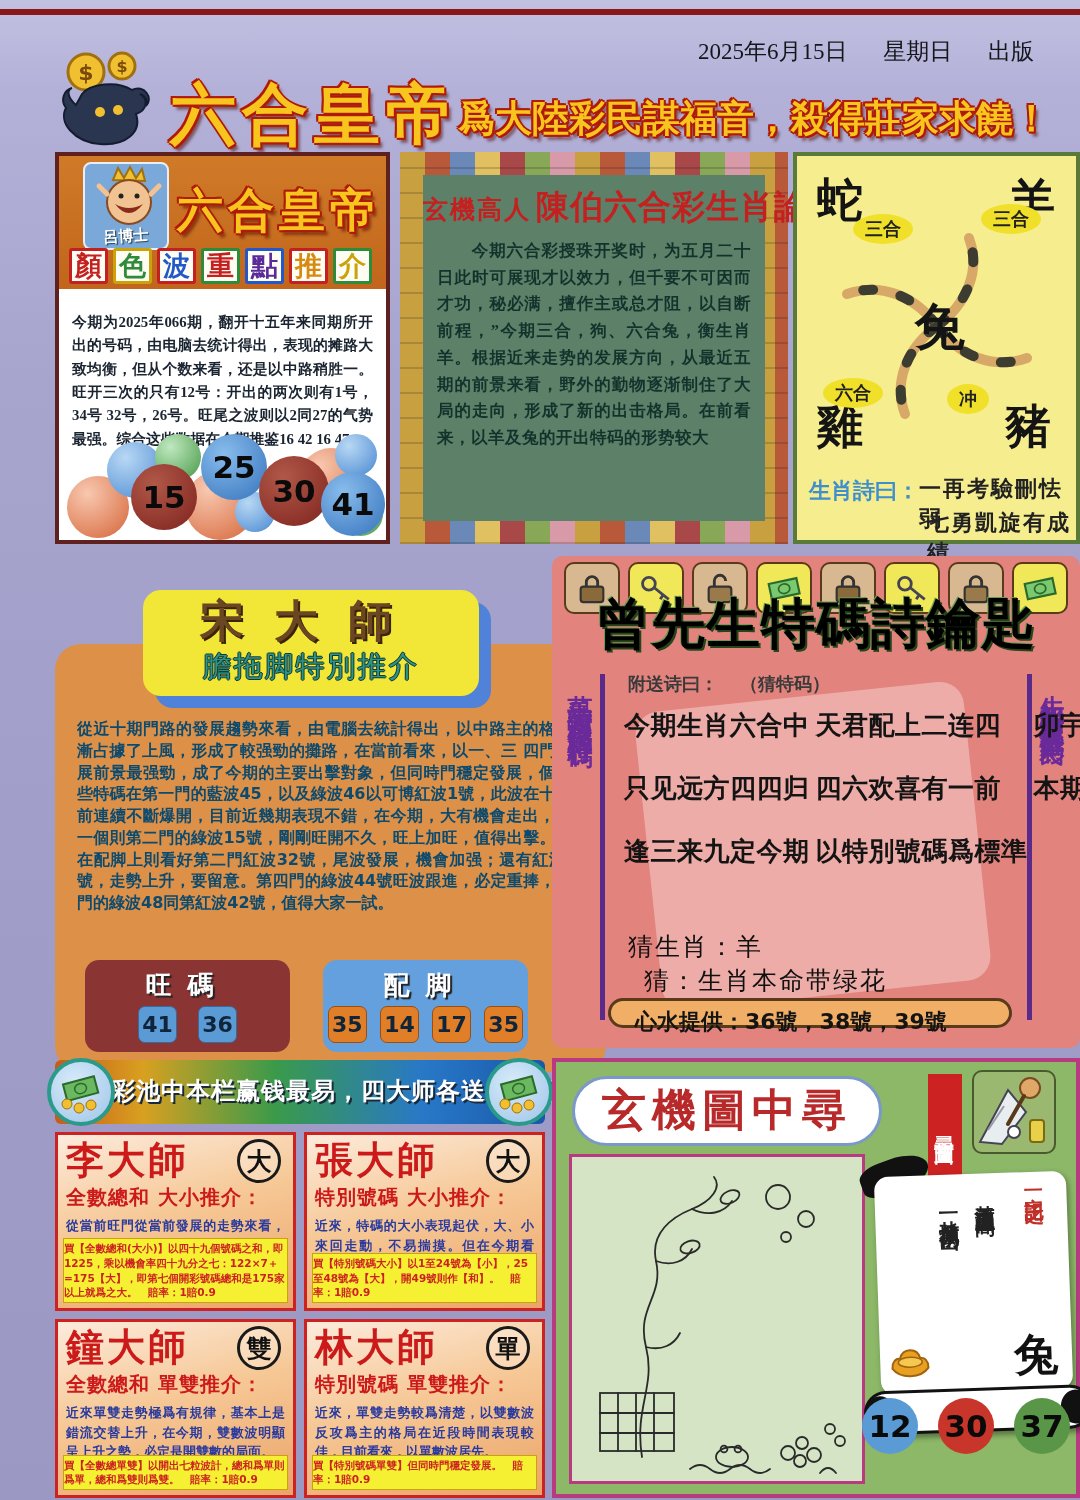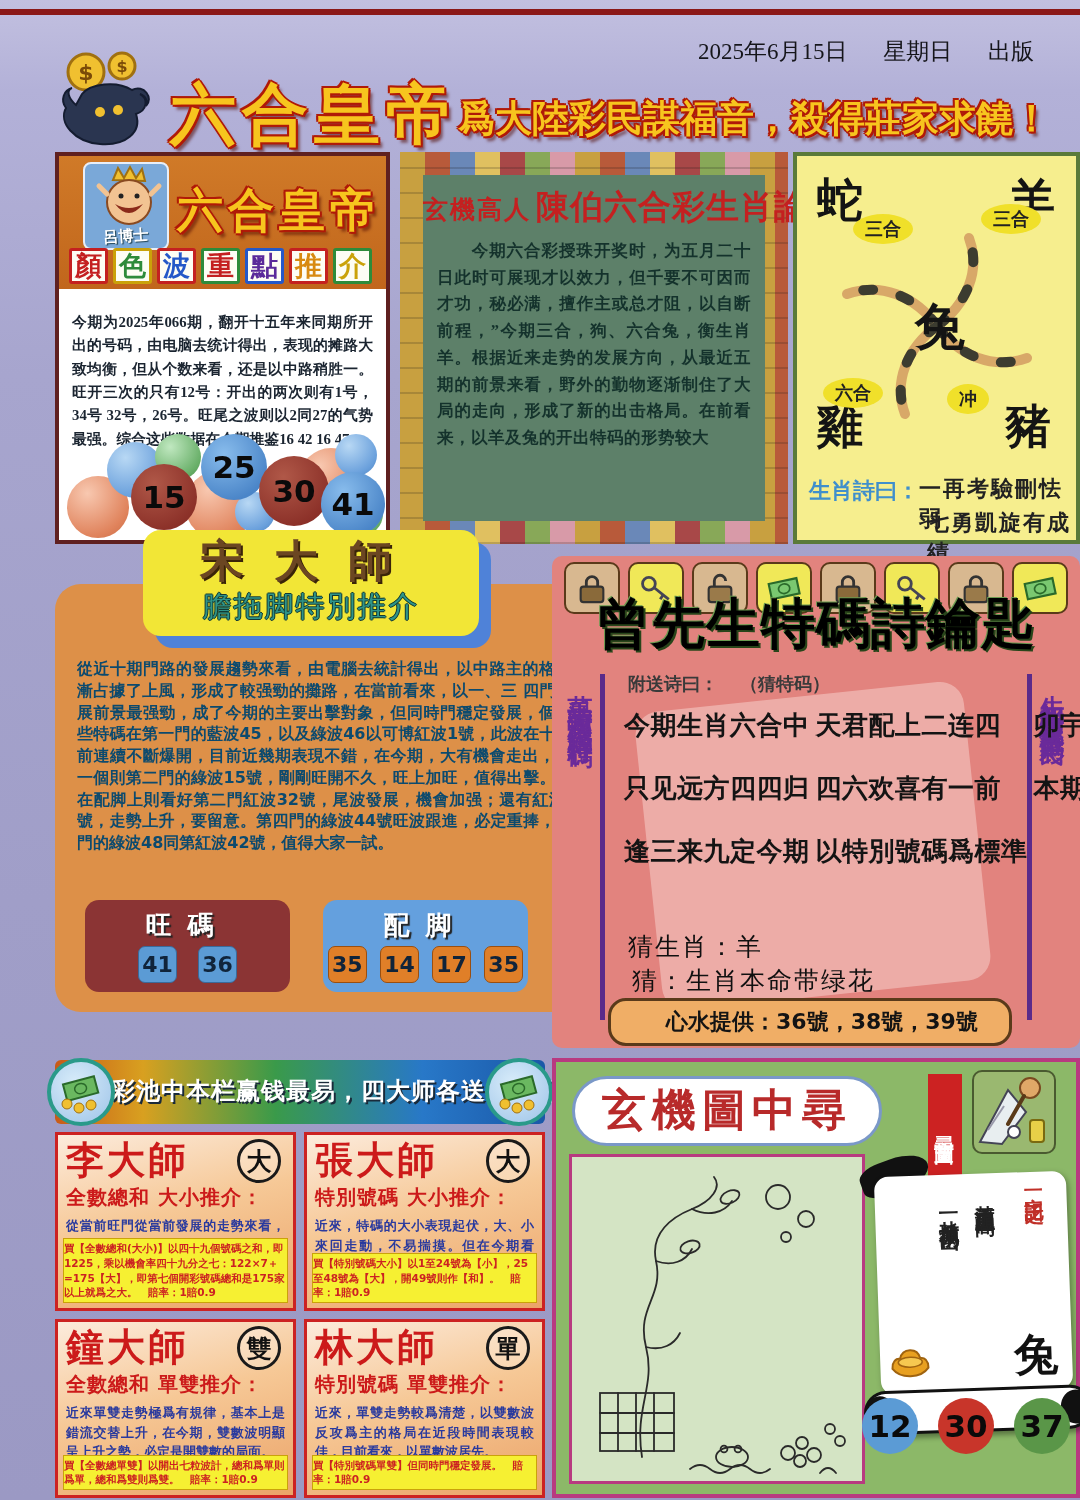--- a/index.html
+++ b/index.html
@@ -48,21 +48,21 @@
   #box-zodiac{position:absolute;left:793px;top:152px;width:287px;height:392px;background:#f6ee8e;border:4px solid #5a7a3a;box-sizing:border-box;}
   .zc{position:absolute;font-family:"Liberation Serif",serif;font-size:46px;font-weight:bold;color:#141414;}
   .z-oval{position:absolute;background:#f0e02a;border-radius:50%;padding:3px 12px;font-size:18px;font-weight:bold;color:#222;}
   #z-center{position:absolute;left:118px;top:138px;font-size:50px;font-weight:bold;font-family:"Liberation Serif",serif;color:#141414;}
   #z-pin{position:absolute;left:10px;top:42px;}
   #z-poem-label{position:absolute;left:12px;top:320px;font-size:22px;font-weight:bold;color:#3f8fcc;}
   .z-line{position:absolute;font-family:"Liberation Serif",serif;font-size:22px;font-weight:bold;color:#222;letter-spacing:2px;}
   #z-line1{left:122px;top:318px;}
   #z-line2{left:130px;top:352px;}
   
-  #box-song{position:absolute;left:55px;top:584px;width:551px;height:428px;background:#dd9048;border-radius:26px;}
+  #box-song{position:absolute;left:55px;top:644px;width:551px;height:428px;background:#dd9048;border-radius:26px;}
   #sm-head{position:absolute;left:88px;top:-54px;width:336px;height:106px;background:#f2e636;border-radius:18px;box-shadow:12px 12px 0 #4f82d8;text-align:center;}
   #sm-name{font-size:44px;font-weight:bold;color:#6b4622;letter-spacing:30px;margin-top:2px;text-shadow:2px 2px 0 #3a2408;}
   #sm-sub{font-size:29px;font-weight:normal;color:#2f9488;letter-spacing:2px;margin-top:-4px;
     text-shadow:-1px 0 #123a34,1px 0 #123a34,0 -1px #123a34,0 1px #123a34;}
   #sm-body{position:absolute;left:22px;right:18px;top:58px;height:252px;font-size:16px;font-weight:700;color:#0c4a6e;line-height:1.36;text-align:justify;overflow:hidden;}
   .sm-pill{position:absolute;top:316px;height:92px;border-radius:14px;text-align:center;box-sizing:border-box;}
   #sm-hot{left:30px;width:205px;background:#8b3434;}
   #sm-pair{left:268px;width:205px;background:#64a0de;}
   .pill-label{color:#fff;font-size:26px;font-weight:bold;letter-spacing:16px;margin-top:8px;text-shadow:2px 2px 1px #222;}
   .numtile{display:inline-flex;width:37px;height:35px;border-radius:7px;align-items:center;justify-content:center;font-size:22px;font-weight:bold;color:#10243a;margin:3px 8px 0 8px;}
@@ -78,23 +78,23 @@
   .zg-vert{position:absolute;top:118px;height:346px;width:40px;display:flex;align-items:flex-start;justify-content:center;}
   #zg-vl{left:8px;border-right:5px solid #5a2a8a;}
   #zg-vr{right:8px;border-left:5px solid #5a2a8a;}
   .zg-vert span{writing-mode:vertical-rl;text-orientation:upright;font-size:25px;font-weight:bold;color:#6a2a9a;letter-spacing:5px;}
   #zg-mark{position:absolute;left:96px;top:140px;width:330px;height:300px;background:rgba(255,236,230,.4);border-radius:24px;transform:rotate(-6deg);}
   #zg-intro{position:absolute;left:76px;top:116px;font-size:18px;font-weight:bold;color:#3a3a3a;z-index:2;}
   #zg-intro span{margin-right:22px;}
   #zg-poem{position:absolute;left:72px;top:152px;width:392px;z-index:2;display:grid;grid-template-columns:1fr 1fr 1fr;row-gap:28px;column-gap:6px;}
   .zg-cell{font-size:26px;font-weight:800;color:#141414;letter-spacing:.5px;white-space:nowrap;}
   #zg-g1{position:absolute;left:76px;top:374px;font-size:25px;color:#101010;z-index:2;letter-spacing:2px;}
-  #zg-g2{position:absolute;left:80px;top:408px;font-size:25px;color:#101010;z-index:2;letter-spacing:2px;}
-  #zg-tips{position:absolute;left:56px;top:442px;width:404px;height:48px;background:#f0ae66;border:3px solid #5a3a1a;border-radius:18px;z-index:2;
-    text-align:center;line-height:42px;font-size:22px;font-weight:bold;color:#141414;box-sizing:border-box;padding-left:24px;}
+  #zg-g2{position:absolute;left:92px;top:408px;font-size:25px;color:#101010;z-index:2;letter-spacing:2px;}
+  #zg-tips{position:absolute;left:56px;top:442px;width:404px;height:30px;background:#f0ae66;border:3px solid #5a3a1a;border-radius:18px;z-index:2;
+    line-height:42px;font-size:22px;font-weight:bold;color:#141414;box-sizing:border-box;padding-left:24px;}
   
   #fm-banner{position:absolute;left:55px;top:1060px;width:490px;height:64px;border-radius:6px;
     background:linear-gradient(90deg,#c85a18,#d8a020 18%,#3a9a4a 45%,#2878c8 75%,#1a58a8);}
   #fm-banner .txt{display:block;text-align:center;line-height:62px;font-size:24px;font-weight:800;color:#fff;letter-spacing:1px;
     text-shadow:2px 2px 0 #1a2a3a;padding:0 56px;white-space:nowrap;}
   .fm-badge{position:absolute;top:-2px;width:68px;height:68px;border-radius:50%;background:radial-gradient(circle at 40% 35%,#d8ecfa,#9ec4e8);border:4px solid #2a9a8a;box-sizing:border-box;}
   #fm-badge-l{left:-8px;} #fm-badge-r{right:-8px;}
   #fm-grid{position:absolute;left:55px;top:1132px;width:490px;height:366px;display:grid;grid-template-columns:1fr 1fr;grid-template-rows:1fr 1fr;gap:8px;}
   .master{position:relative;border:3px solid #cc2222;background:linear-gradient(165deg,#fcebdc 0%,#f6c896 45%,#eba469 100%);padding:4px 8px;box-sizing:border-box;overflow:hidden;}
   .m-head{display:flex;align-items:center;justify-content:space-between;padding-right:4px;}

